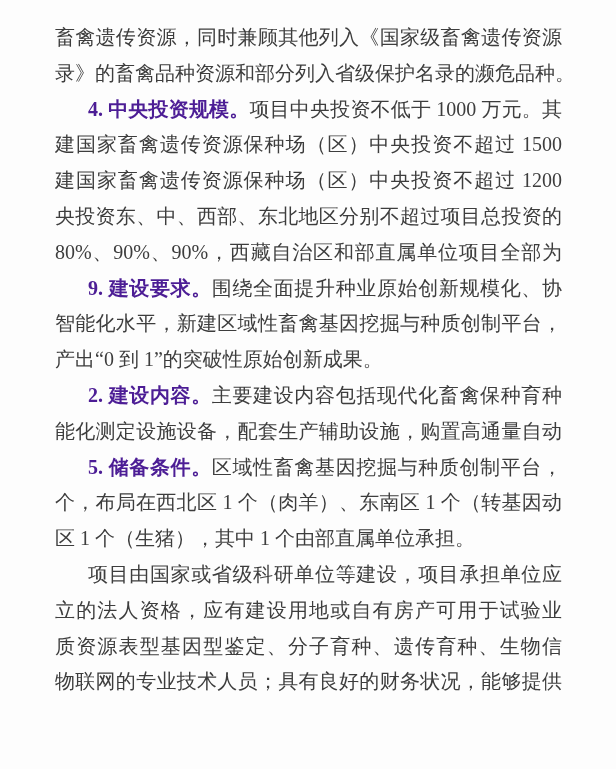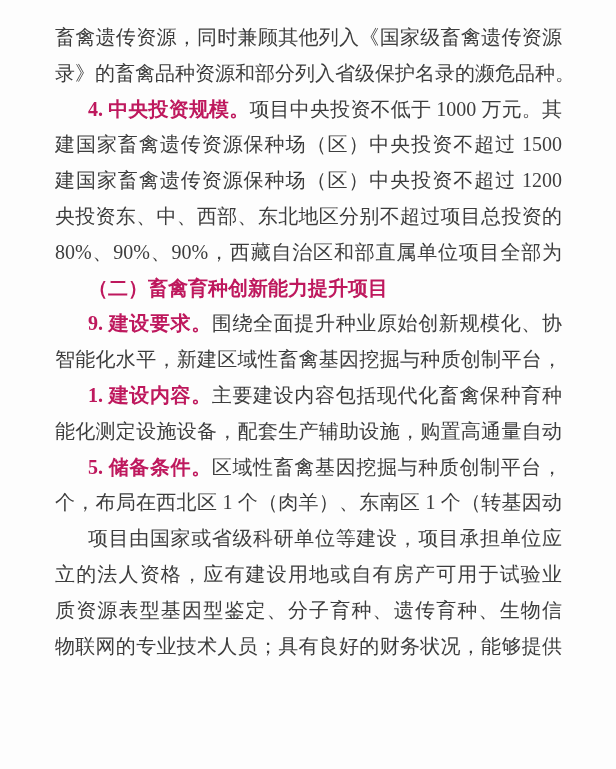--- a/index.html
+++ b/index.html
@@ -34,40 +34,41 @@
     text-align-last: justify;
   }
   .text-line.indent {
     text-indent: 33px;
   }
   .seg {
     font-weight: normal;
   }
   .seg.bold {
     font-weight: bold;
-    color: #be185d;
+    color: #4c1d95;
   }
 </style>
 </head>
 <body>
 
 <div class="doc-page">
   <div id="doc-body">
       <div class="text-line justify"><span class="seg">畜禽遗传资源，同时兼顾其他列入《国家级畜禽遗传资源保护名</span></div>
       <div class="text-line"><span class="seg">录》的畜禽品种资源和部分列入省级保护名录的濒危品种。</span></div>
       <div class="text-line justify indent"><span class="seg bold">4. 中央投资规模。</span><span class="seg">项目中央投资不低于 1000 万元。其中，新</span></div>
       <div class="text-line justify"><span class="seg">建国家畜禽遗传资源保种场（区）中央投资不超过 1500 万元，改扩</span></div>
       <div class="text-line justify"><span class="seg">建国家畜禽遗传资源保种场（区）中央投资不超过 1200 万元。中</span></div>
       <div class="text-line justify"><span class="seg">央投资东、中、西部、东北地区分别不超过项目总投资的 70%、</span></div>
       <div class="text-line justify"><span class="seg">80%、90%、90%，西藏自治区和部直属单位项目全部为中央投资。</span></div>
-      <div class="text-line indent"><span class="seg bold">（二）畜禽育种创新能力提升项目</span></div>
       <div class="text-line justify indent"><span class="seg bold">9. 建设要求。</span><span class="seg">围绕全面提升种业原始创新规模化、协同化、</span></div>
       <div class="text-line justify"><span class="seg">智能化水平，新建区域性畜禽基因挖掘与种质创制平台，推动持续</span></div>
-      <div class="text-line justify indent"><span class="seg bold">1. 建设内容。</span><span class="seg">主要建设内容包括现代化畜禽保种育种舍、智</span></div>
+      <div class="text-line"><span class="seg">产出“0 到 1”的突破性原始创新成果。</span></div>
+      <div class="text-line justify indent"><span class="seg bold">2. 建设内容。</span><span class="seg">主要建设内容包括现代化畜禽保种育种舍、智</span></div>
       <div class="text-line justify"><span class="seg">能化测定设施设备，配套生产辅助设施，购置高通量自动化基因分</span></div>
       <div class="text-line justify indent"><span class="seg bold">5. 储备条件。</span><span class="seg">区域性畜禽基因挖掘与种质创制平台，新建 3</span></div>
       <div class="text-line justify"><span class="seg">个，布局在西北区 1 个（肉羊）、东南区 1 个（转基因动物）、黄淮海</span></div>
+      <div class="text-line"><span class="seg">区 1 个（生猪），其中 1 个由部直属单位承担。</span></div>
       <div class="text-line justify indent"><span class="seg">项目由国家或省级科研单位等建设，项目承担单位应具有独</span></div>
       <div class="text-line justify"><span class="seg">立的法人资格，应有建设用地或自有房产可用于试验业务；具有种</span></div>
       <div class="text-line justify"><span class="seg">质资源表型基因型鉴定、分子育种、遗传育种、生物信息、大数据及</span></div>
       <div class="text-line justify"><span class="seg">物联网的专业技术人员；具有良好的财务状况，能够提供必需的运</span></div>
     </div>
 </div>
 
 </body></html>

